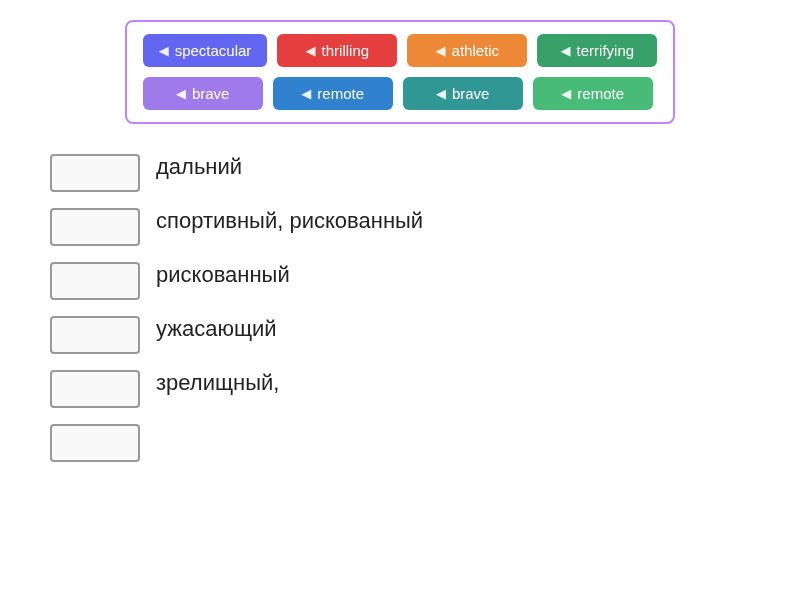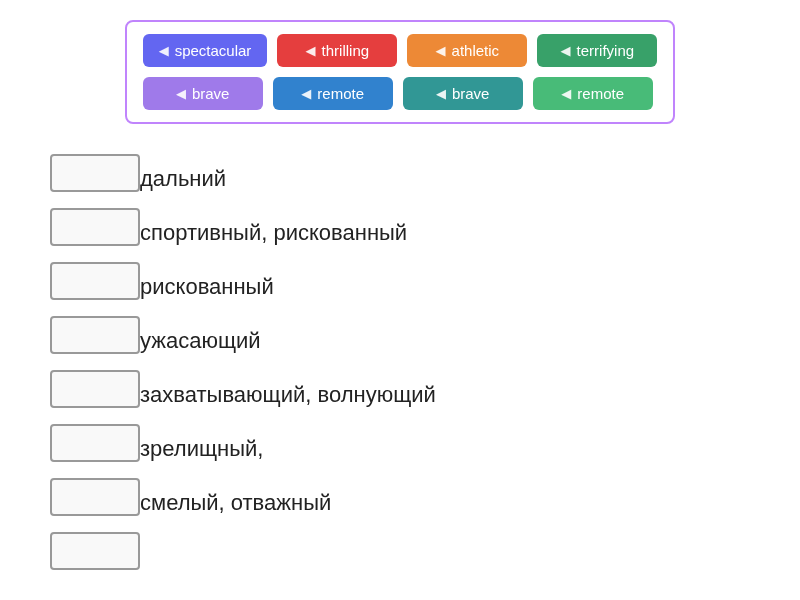--- a/index.html
+++ b/index.html
@@ -66,21 +66,22 @@
     .match-list {
       display: flex;
       flex-direction: column;
       gap: 16px;
       width: 100%;
       padding-left: 20px;
     }
 
     .match-item {
       display: flex;
-      align-items: flex-end;
+      align-items: flex-start;
+      gap: 16px;
     }
 
     .match-box {
       width: 90px;
       height: 38px;
       border: 2px solid #999;
       border-radius: 4px;
       background: #f9f9f9;
       flex-shrink: 0;
     }
@@ -147,26 +148,18 @@
     <div class="match-item">
       <div class="match-box"></div>
       <span class="match-label">рискованный</span>
     </div>
     <div class="match-item">
       <div class="match-box"></div>
       <span class="match-label">ужасающий</span>
     </div>
     <div class="match-item">
       <div class="match-box"></div>
-      <span class="match-label">захватывающий, волнующий</span>
-    </div>
-    <div class="match-item">
-      <div class="match-box"></div>
       <span class="match-label">зрелищный,</span>
-    </div>
-    <div class="match-item">
-      <div class="match-box"></div>
-      <span class="match-label">смелый, отважный</span>
     </div>
     <div class="match-item">
       <div class="match-box"></div>
     </div>
   </div>
 
 </body></html>

